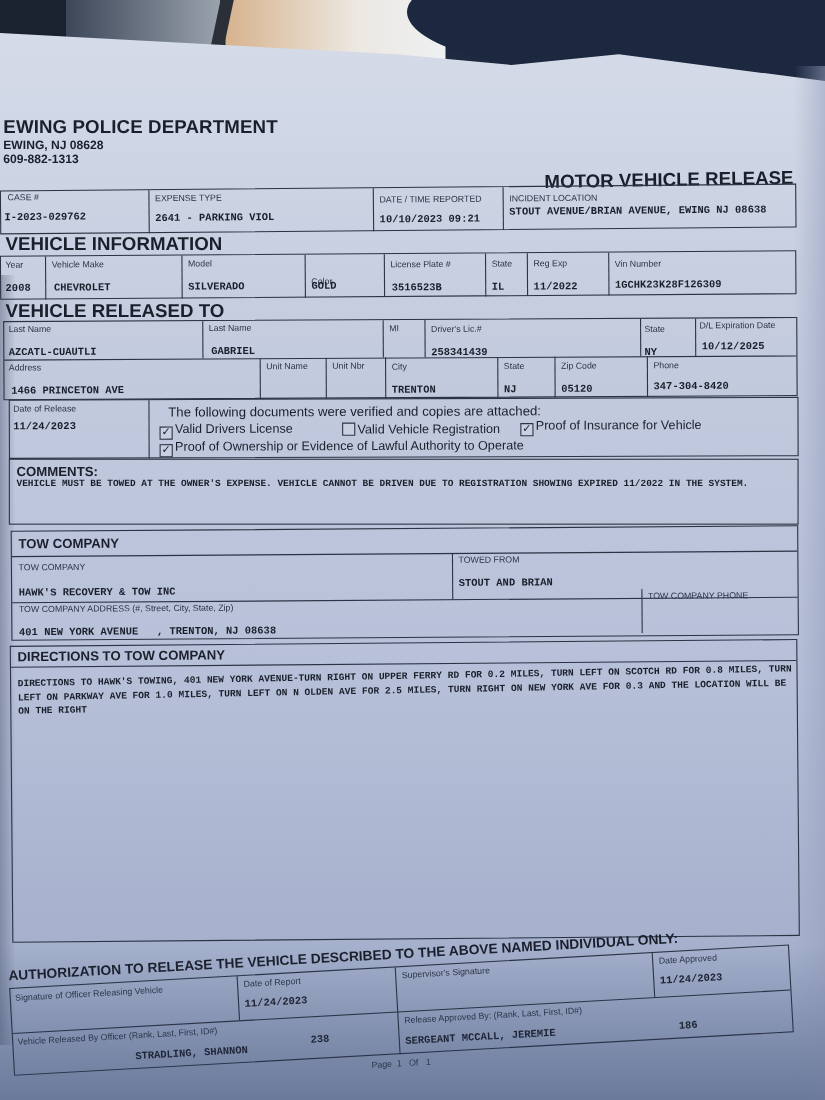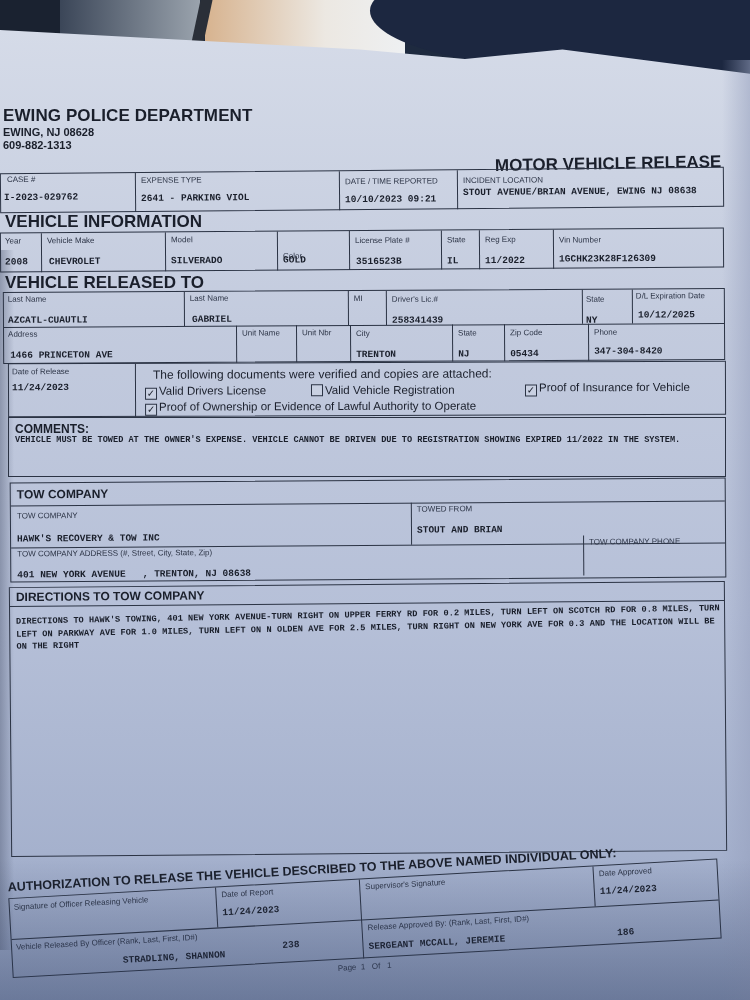--- a/index.html
+++ b/index.html
@@ -132,38 +132,38 @@
   <div class="vline" style="left:292px;top:34px;height:37px;"></div>
   <div class="lbl" style="left:298px;top:37px;">Unit Nbr</div>
   <div class="vline" style="left:346px;top:34px;height:37px;"></div>
   <div class="lbl" style="left:352px;top:38px;">City</div>
   <div class="val" style="left:352px;top:58px;">TRENTON</div>
   <div class="vline" style="left:448px;top:34px;height:37px;"></div>
   <div class="lbl" style="left:454px;top:38px;">State</div>
   <div class="val" style="left:454px;top:58px;">NJ</div>
   <div class="vline" style="left:500px;top:34px;height:37px;"></div>
   <div class="lbl" style="left:506px;top:38px;">Zip Code</div>
-  <div class="val" style="left:506px;top:58px;">05434</div>
+  <div class="val" style="left:506px;top:58px;">05120</div>
   <div class="vline" style="left:584px;top:34px;height:37px;"></div>
   <div class="lbl" style="left:590px;top:38px;">Phone</div>
   <div class="val" style="left:590px;top:56px;">347-304-8420</div>
 </div>
 
 <div class="box" style="left:8px;top:362px;width:718px;height:54px;transform:rotate(-.2deg);">
   <div class="lbl" style="left:3px;top:3px;">Date of Release</div>
   <div class="val" style="left:3px;top:18px;">11/24/2023</div>
   <div class="vline" style="left:126px;top:0;height:53px;"></div>
   <div class="docline" style="left:144px;top:4px;font-size:12px;">The following documents were verified and copies are attached:</div>
   <div class="docline" style="left:136px;top:21px;">
     <span class="chk">✓</span><span>Valid Drivers License</span>
   </div>
   <div class="docline" style="left:302px;top:21px;">
     <span class="chk"></span><span>Valid Vehicle Registration</span>
   </div>
-  <div class="docline" style="left:516px;top:19px;">
+  <div class="docline" style="left:464px;top:19px;">
     <span class="chk">✓</span><span>Proof of Insurance for Vehicle</span>
   </div>
   <div class="docline" style="left:136px;top:37px;">
     <span class="chk">✓</span><span>Proof of Ownership or Evidence of Lawful Authority to Operate</span>
   </div>
 </div>
 
 <div class="box" style="left:8px;top:417px;width:718px;height:60px;">
   <div class="section" style="left:6px;top:4px;font-size:12px;">COMMENTS:</div>
   <div class="mono-block" style="left:6px;top:16px;width:708px;font-size:8.6px;white-space:normal;">VEHICLE MUST BE TOWED AT THE OWNER'S EXPENSE. VEHICLE CANNOT BE DRIVEN DUE TO REGISTRATION SHOWING EXPIRED 11/2022 IN THE SYSTEM.</div>

